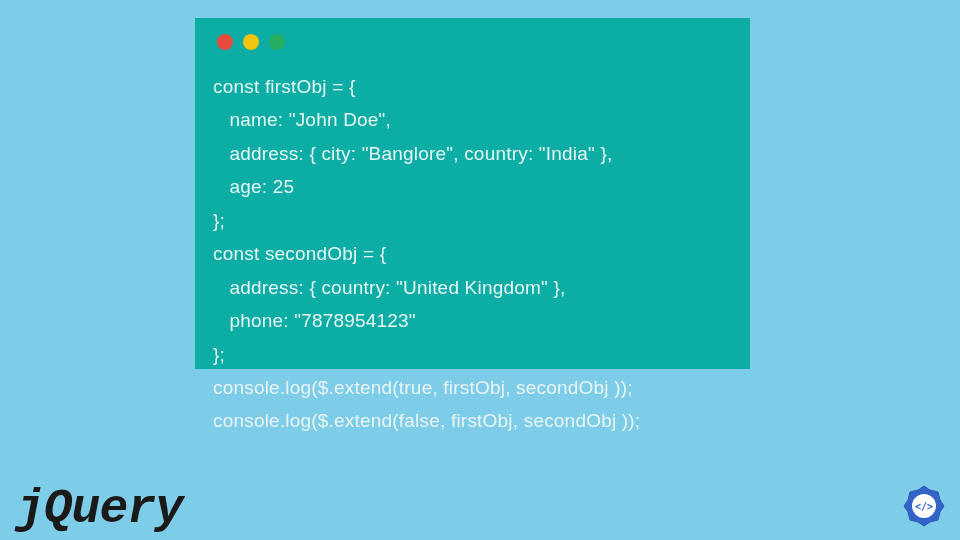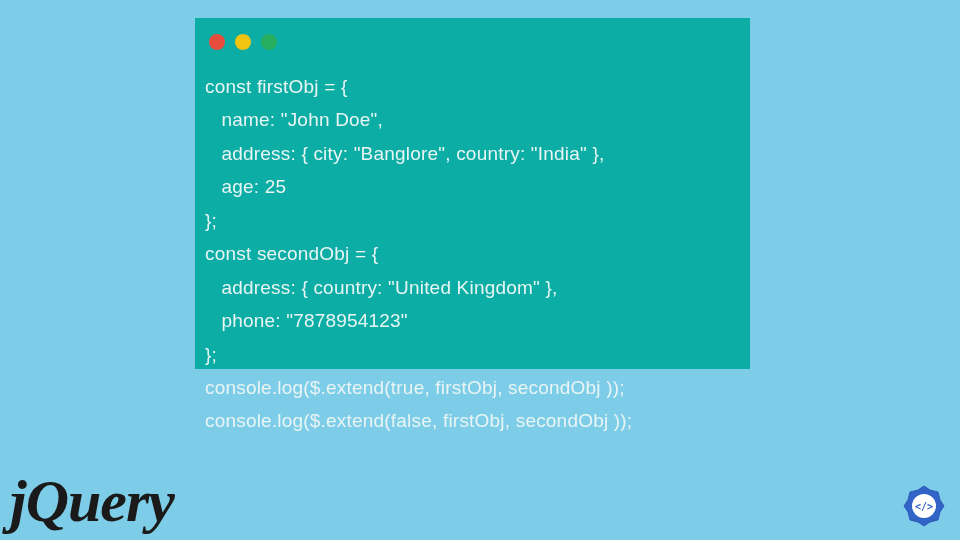--- a/index.html
+++ b/index.html
@@ -15,21 +15,21 @@
       font-family: Arial, sans-serif;
       overflow: hidden;
     }
     .code-window {
       position: absolute;
       top: 18px;
       left: 195px;
       width: 555px;
       height: 351px;
       background: #0cada4;
-      padding: 16px 10px;
+      padding: 16px 18px;
     }
     .window-controls {
       display: flex;
       gap: 10px;
       margin-bottom: 20px;
       margin-left: 4px;
     }
     .control-dot {
       width: 16px;
       height: 16px;
@@ -42,25 +42,25 @@
       color: #e8f5f4;
       font-family: "Helvetica Neue", Arial, sans-serif;
       font-size: 19px;
       line-height: 1.76;
       white-space: pre;
       letter-spacing: 0.2px;
     }
     .jquery-logo {
       position: absolute;
       bottom: 4px;
-      left: 10px;
-      font-family: Liberation Serif, serif;
+      left: 16px;
+      font-family: Liberation Mono, monospace;
       font-weight: bold;
       font-style: italic;
-      font-size: 60px;
+      font-size: 48px;
       color: #1a1a1a;
       letter-spacing: -1px;
     }
     .delftstack-logo {
       position: absolute;
       bottom: 10px;
       right: 12px;
       display: flex;
       align-items: center;
       gap: 4px;

